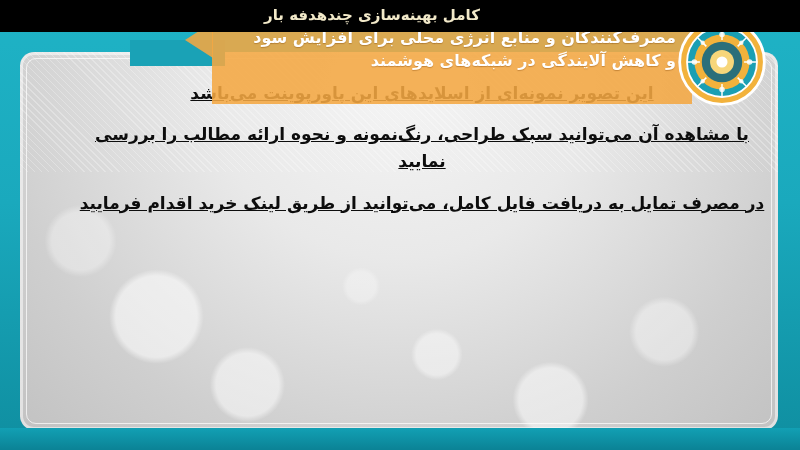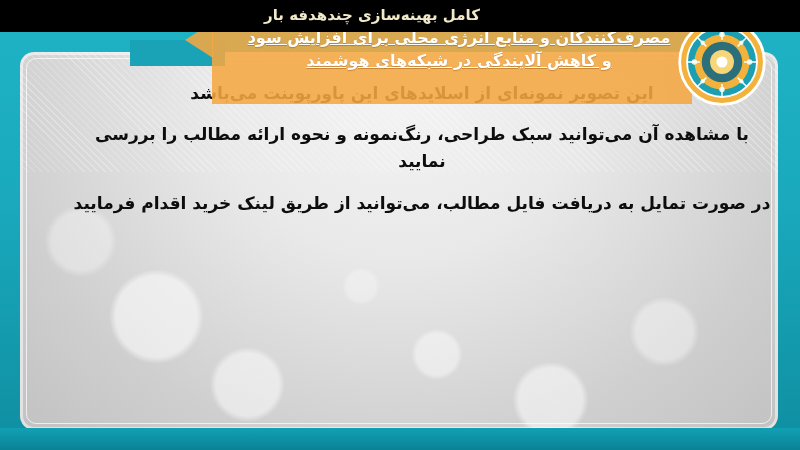--- a/index.html
+++ b/index.html
@@ -118,23 +118,22 @@
     z-index: 30;
     padding: 4px 16px 6px 30px;
     box-sizing: border-box;
     direction: rtl;
   }
   #banner-text {
     color: #ffffff;
     font-size: 16px;
     font-weight: bold;
     line-height: 1.45;
-    text-align: center;
+    text-align: right;
     text-shadow: 0 1px 1px rgba(120,60,0,0.35);
-    text-decoration: underline;
   }
   
   #banner-notch {
     position: absolute;
     top: 22px;
     left: 185px;
     width: 0;
     height: 0;
     border-top: 18px solid transparent;
     border-bottom: 18px solid transparent;
@@ -212,20 +211,21 @@
     text-align: center;
     color: #111;
     z-index: 5;
   }
   #body-text p {
     margin: 0 0 14px 0;
     font-size: 17px;
     line-height: 1.6;
     font-weight: bold;
     color: #0d0d0d;
+    text-decoration: underline;
   }
 
   
   #bottom-trim {
     position: absolute;
     left: 0;
     bottom: 0;
     width: 800px;
     height: 22px;
     background: linear-gradient(180deg, #12a0b4 0%, #0b8295 100%);
@@ -237,21 +237,21 @@
 <div id="slide">
 
   <div id="card">
     <div id="card-hatch"></div>
     <div id="card-inner-frame"></div>
   </div>
 
   <div id="body-text">
     <p>این تصویر نمونه‌ای از اسلایدهای این پاورپوینت می‌باشد</p>
     <p>با مشاهده آن می‌توانید سبک طراحی، رنگ‌نمونه و نحوه ارائه مطالب را بررسی نمایید</p>
-    <p>در صورت تمایل به دریافت فایل مطالب، می‌توانید از طریق لینک خرید اقدام فرمایید</p>
+    <p>در مصرف تمایل به دریافت فایل کامل، می‌توانید از طریق لینک خرید اقدام فرمایید</p>
   </div>
 
   <div id="banner-tail"></div>
   <div id="banner-notch"></div>
   <div id="banner">
     <div id="banner-text">مصرف‌کنندگان و منابع انرژی محلی برای افزایش سود و کاهش آلایندگی در شبکه‌های هوشمند</div>
   </div>
 
   <svg id="medallion" viewBox="0 0 100 100">
     <circle cx="50" cy="50" r="46" fill="#f2b23c" stroke="#ffffff" stroke-width="3"></circle>

